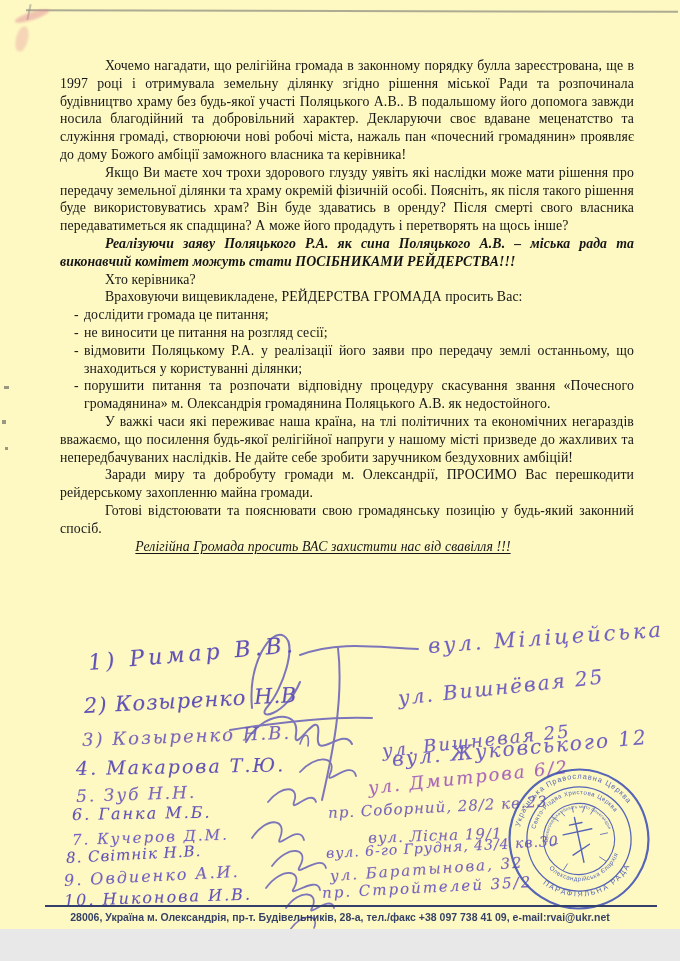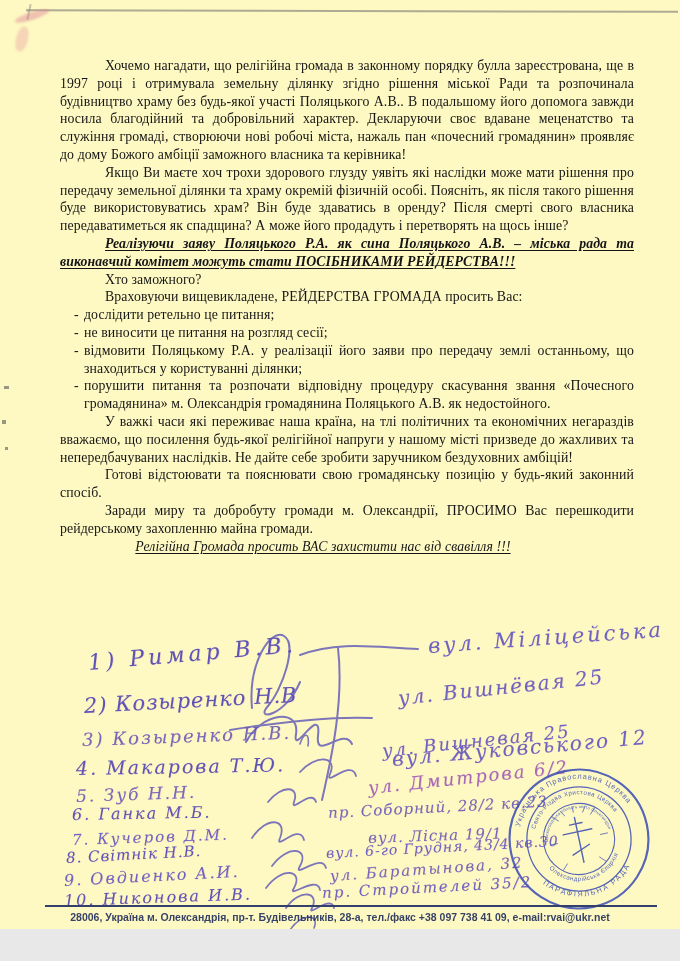--- a/index.html
+++ b/index.html
@@ -19,21 +19,21 @@
     background:rgba(224,128,150,.3);border-radius:50%;transform:rotate(14deg);filter:blur(1.2px);}
   .speck{position:absolute;background:#555;opacity:.6;}
   .speck.a{top:386px;left:4px;width:5px;height:3px;}
   .speck.b{top:420px;left:2px;width:4px;height:4px;}
   .speck.c{top:447px;left:5px;width:3px;height:3px;}
   
   .body-text{position:absolute;top:57px;left:60px;width:574px;
     font-size:13.8px;line-height:17.8px;text-align:justify;letter-spacing:.1px;}
   .body-text p{margin:0;}
   .ind{text-indent:45px;}
-  .bold-statement{font-weight:bold;font-style:italic;text-decoration:underline;
+  .bold-statement{font-weight:bold;font-style:italic;
     text-underline-offset:2px;}
   .intro{margin-top:16px;}
   .bullets{margin:0;}
   .bullet{display:flex;}
   .bullet .dash{flex:0 0 24px;padding-left:14px;box-sizing:border-box;}
   .bullet .btext{flex:1;text-align:justify;}
   .p-after-bullets{margin-top:8px;}
   .slogan{margin-top:24px;text-align:center;padding-right:48px;
     font-weight:normal;font-style:italic;text-decoration:underline;text-underline-offset:2px;}
   .contact{margin-top:32px;text-indent:22px;}
@@ -83,43 +83,43 @@
   <div class="artifact-smudge1"></div>
   <div class="artifact-smudge2"></div>
   <div class="speck a"></div>
   <div class="speck b"></div>
   <div class="speck c"></div>
 
   <div class="body-text">
     <p class="ind">Хочемо нагадати, що релігійна громада в законному порядку булла зареєстрована, ще в 1997 році і отримувала земельну ділянку згідно рішення міської Ради та розпочинала будівництво храму без будь-якої участі Поляцького А.В.. В подальшому його допомога завжди носила благодійний та добровільний характер. Декларуючи своє вдаване меценатство та служіння громаді, створюючи нові робочі міста, нажаль пан «почесний громадянин» проявляє до дому Божого амбіції заможного власника та керівника!</p>
     <p class="ind">Якщо Ви маєте хоч трохи здорового глузду уявіть які наслідки може мати рішення про передачу земельної ділянки та храму окремій фізичній особі. Поясніть, як після такого рішення буде використовуватись храм? Він буде здаватись в оренду? Після смерті свого власника передаватиметься як спадщина? А може його продадуть і перетворять на щось інше?</p>
     <p class="ind bold-statement">Реалізуючи заяву Поляцького Р.А. як сина Поляцького А.В. – міська рада та виконавчий комітет можуть стати ПОСІБНИКАМИ РЕЙДЕРСТВА!!!</p>
-    <p class="ind">Хто заможного?</p>
+    <p class="ind">Хто керівника?</p>
     <p class="ind intro">Враховуючи вищевикладене, РЕЙДЕРСТВА ГРОМАДА просить Вас:</p>
     <div class="bullets">
       <div class="bullet">
         <span class="dash">-</span>
-        <span class="btext">дослідити ретельно це питання;</span>
+        <span class="btext">дослідити громада це питання;</span>
       </div>
       <div class="bullet">
         <span class="dash">-</span>
         <span class="btext">не виносити це питання на розгляд сесії;</span>
       </div>
       <div class="bullet">
         <span class="dash">-</span>
         <span class="btext">відмовити Поляцькому Р.А. у реалізації його заяви про передачу землі останньому, що знаходиться у користуванні ділянки;</span>
       </div>
       <div class="bullet">
         <span class="dash">-</span>
         <span class="btext">порушити питання та розпочати відповідну процедуру скасування звання «Почесного громадянина» м. Олександрія громадянина Поляцького А.В. як недостойного.</span>
       </div>
     </div>
     <p class="ind p-after-bullets">У важкі часи які переживає наша країна, на тлі політичних та економічних негараздів вважаємо, що посилення будь-якої релігійної напруги у нашому місті призведе до жахливих та непередбачуваних наслідків. Не дайте себе зробити заручником бездуховних амбіцій!</p>
+    <p class="ind">Заради миру та добробуту громади м. Олександрії, ПРОСИМО Вас перешкодити рейдерському захопленню майна громади.</p>
     <p class="ind">Готові відстоювати та пояснювати свою громадянську позицію у будь-який законний спосіб.</p>
-    <p class="ind">Заради миру та добробуту громади м. Олександрії, ПРОСИМО Вас перешкодити рейдерському захопленню майна громади.</p>
     <p class="slogan">Релігійна Громада  просить ВАС захистити нас від свавілля !!!</p>
   </div>
 
   <div>
     <span class="hw ink1 s1n">1) Римар В.В.</span>
     <span class="hw ink2 s1a">вул. Міліцейська</span>
     <span class="hw ink1 s2n">2) Козыренко Н.В</span>
     <span class="hw ink2 s2a">ул. Вишнёвая 25</span>
     <span class="hw ink3 s3n">3) Козыренко Н.В.</span>
     <span class="hw ink2 s3a">ул. Вишневая 25</span>

